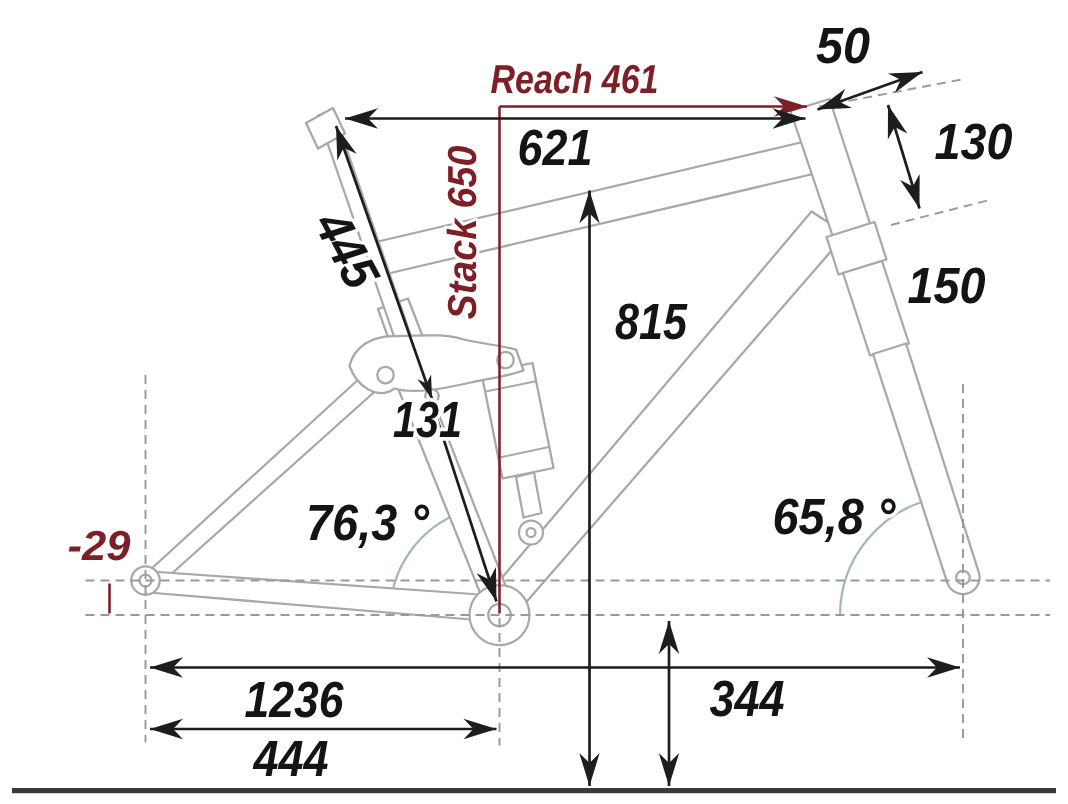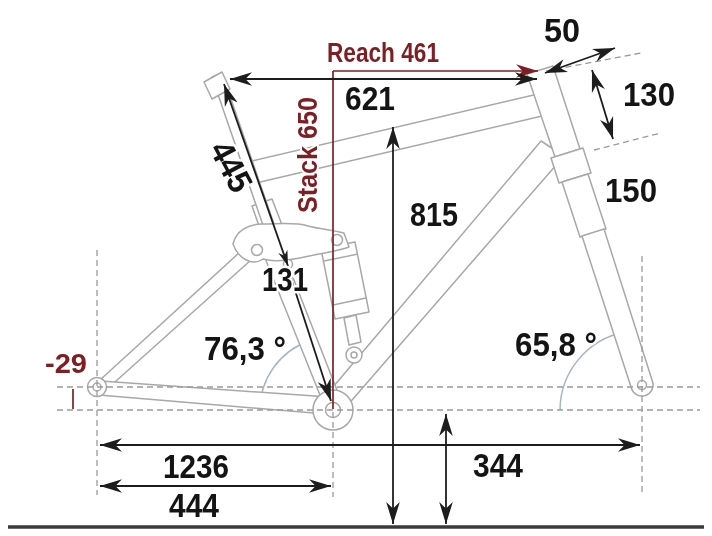--- a/index.html
+++ b/index.html
@@ -1,16 +1,16 @@
 <!DOCTYPE html>
 <html><head>
 <meta charset="utf-8">
 <style>
   html,body{margin:0;padding:0;background:#fff;}
-  .stage{position:relative;width:712px;height:536px;background:#fff;overflow:hidden;}
+  .stage{position:relative;width:712px;height:536px;background:#fff;overflow:hidden;font-style:italic;}
   svg{display:block;}
   .frame-part{fill:#ffffff;stroke:#a8a8a8;stroke-width:1.5;stroke-linejoin:round;}
   .frame-line{fill:none;stroke:#a8a8a8;stroke-width:1.3;}
   .dash{fill:none;stroke:#9a9a9a;stroke-width:1.3;stroke-dasharray:6 4;}
   .arc{fill:none;stroke:#a4b7c1;stroke-width:1.5;}
   .dim{fill:none;stroke:#1d1d1d;stroke-width:1.8;}
   .reddim{fill:none;stroke:#7d2025;stroke-width:1.7;}
   .ground{fill:none;stroke:#3a3a3a;stroke-width:3.5;}
   .dim-num{font-family:"Liberation Sans",sans-serif;font-weight:700;font-size:34px;fill:#141414;
            paint-order:stroke;stroke:#ffffff;stroke-width:5px;stroke-linejoin:round;text-anchor:middle;}

